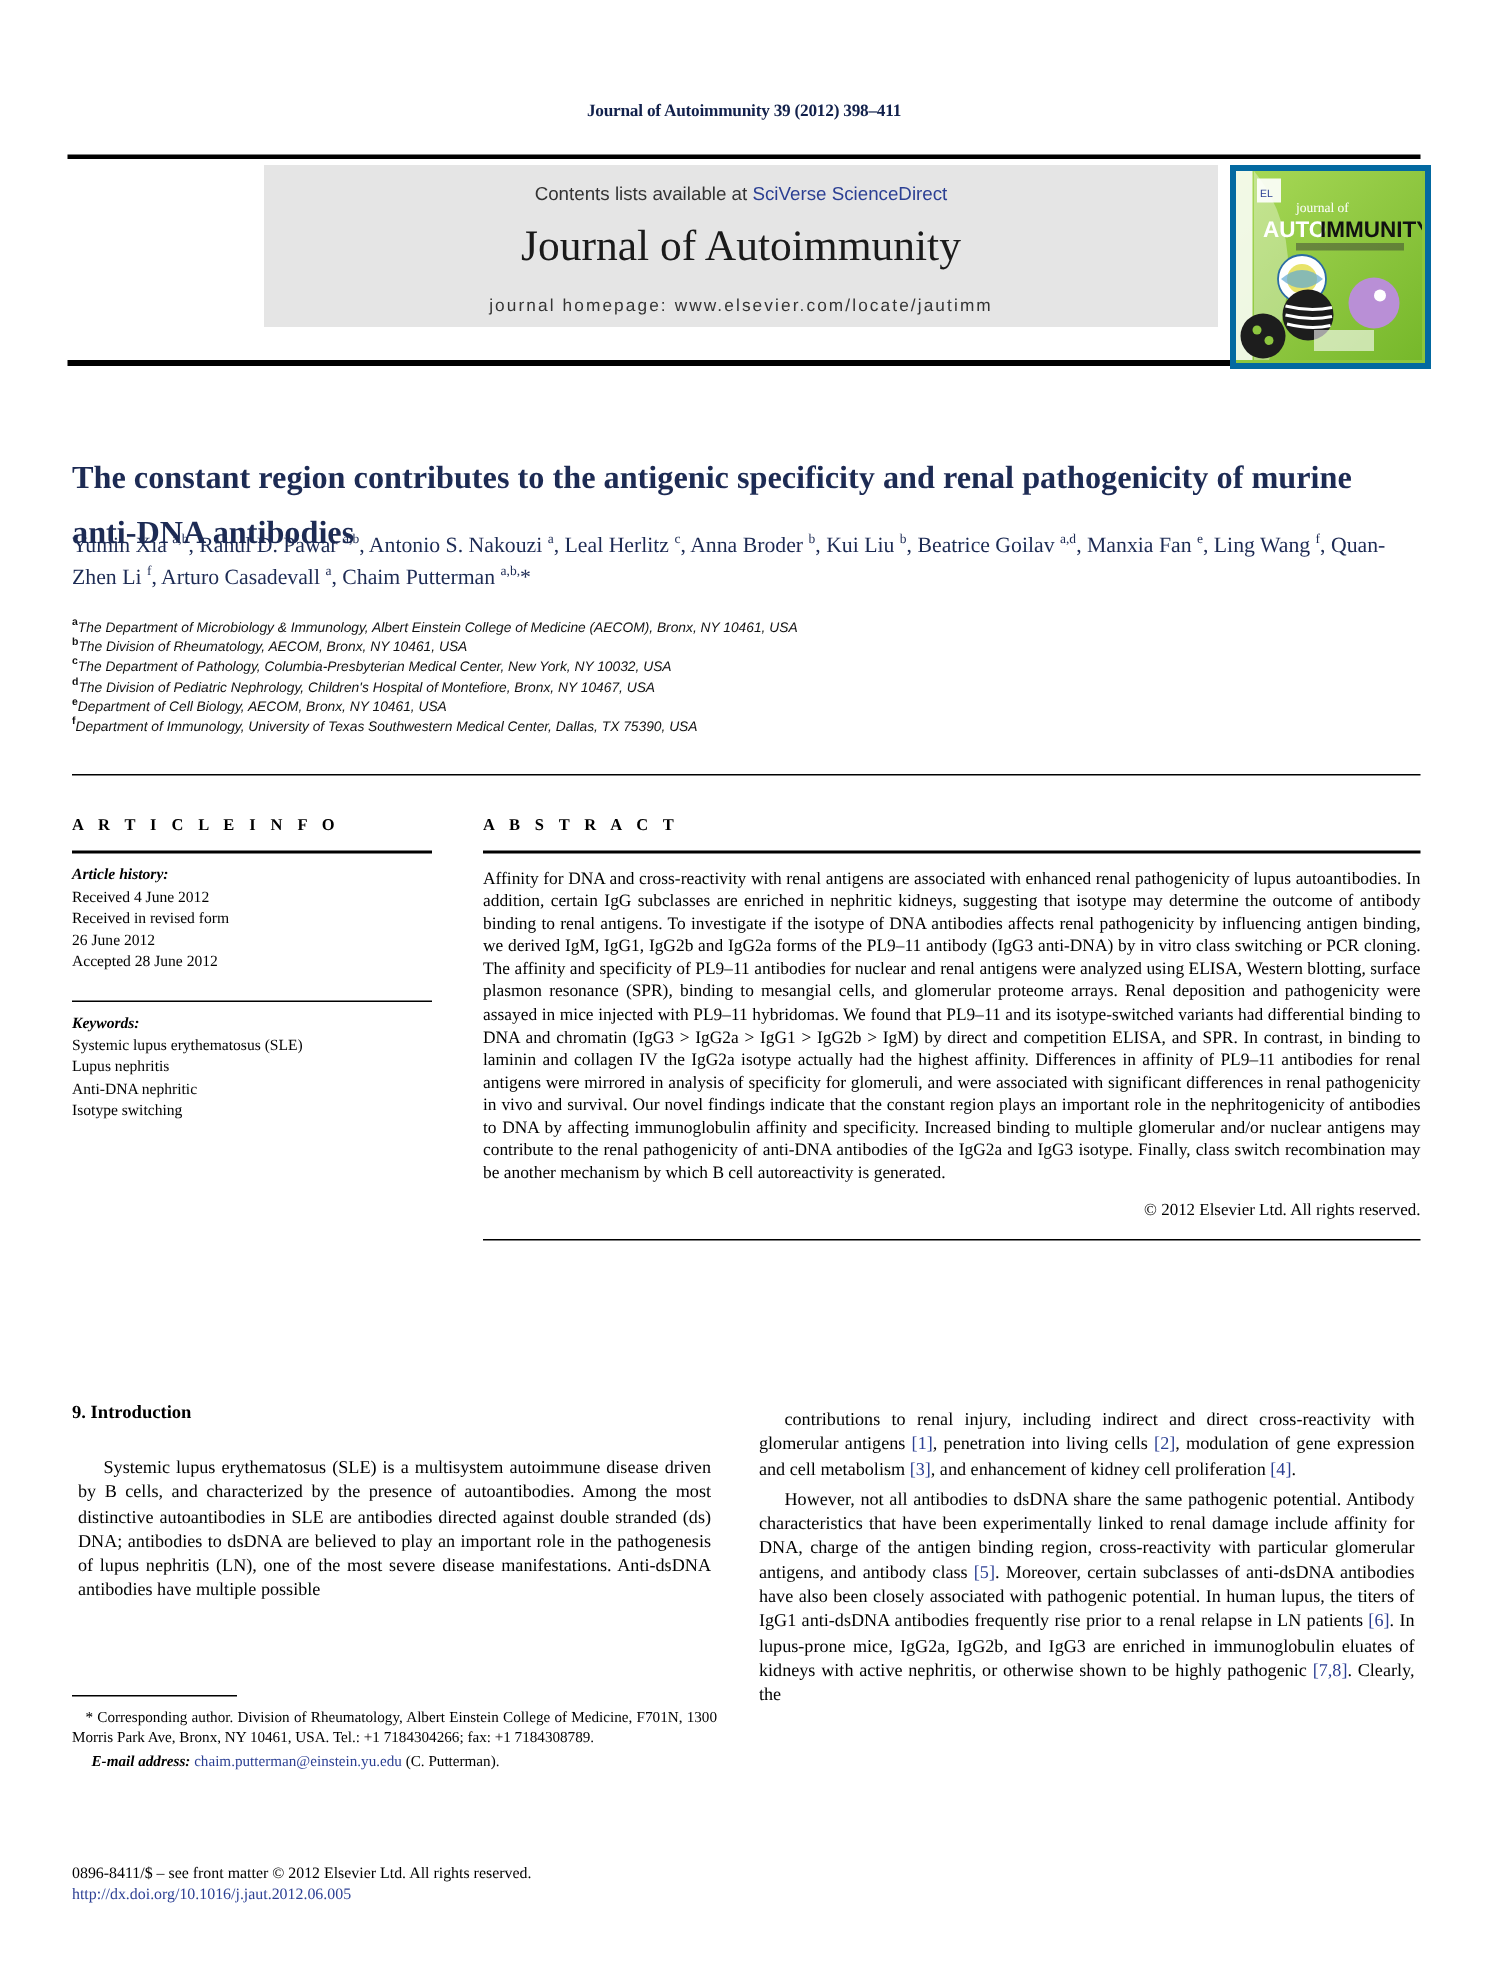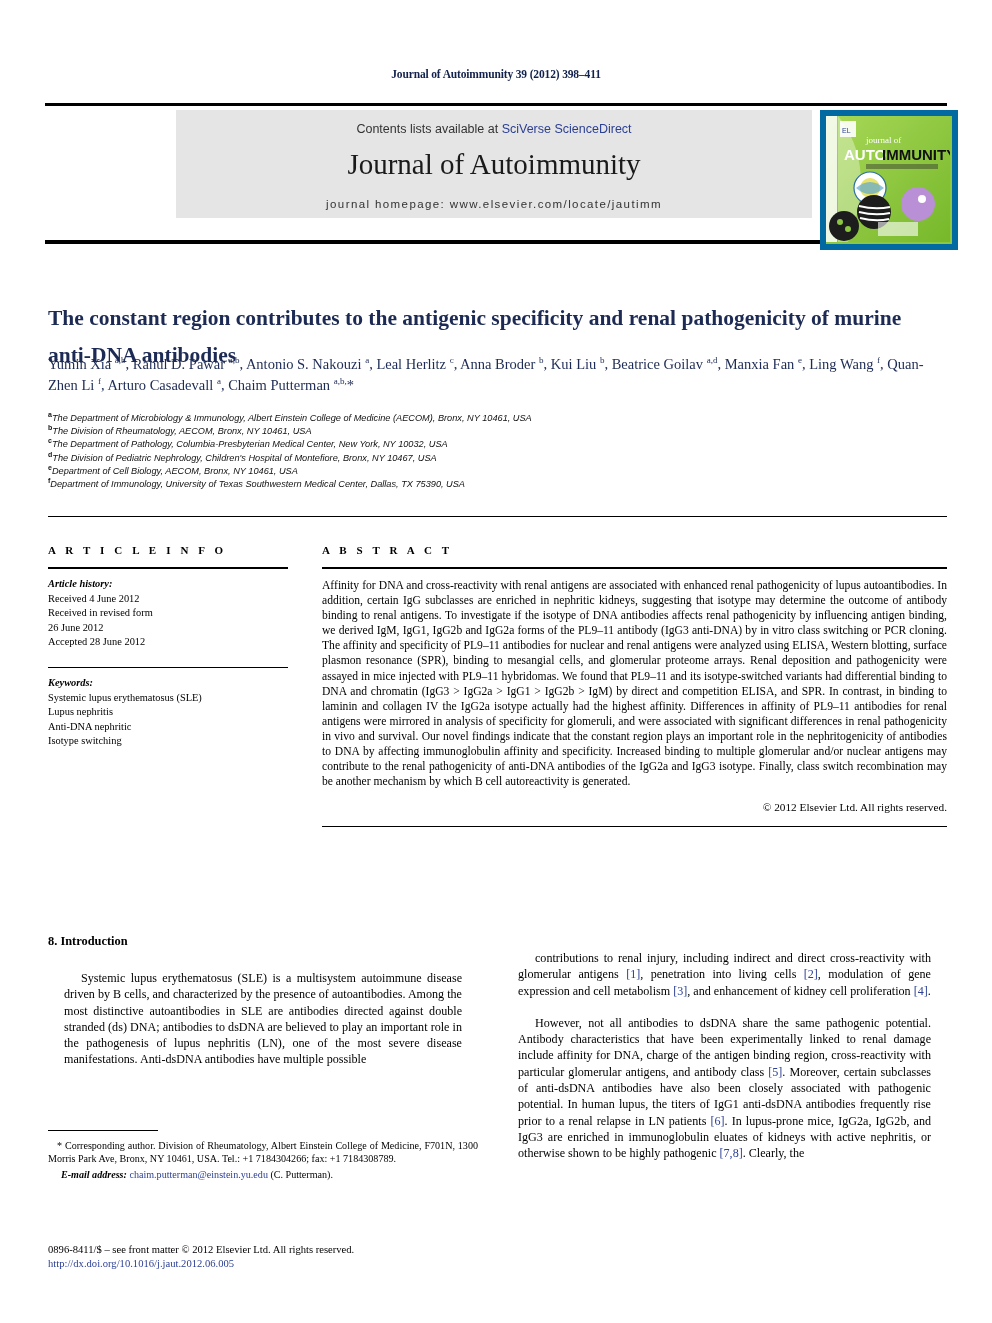--- a/index.html
+++ b/index.html
@@ -109,21 +109,21 @@
     color: #333333;
     margin-top: 17px;
   }
 
   .cover-thumb {
     position: absolute;
     left: 820px;
     top: 110px;
     width: 126px;
     height: 128px;
-    border: 6px solid #0369a1;
+    border: 4px solid #0369a1;
     background: #8dc63f;
     overflow: hidden;
   }
 
   
   .art-title {
     position: absolute;
     left: 48px;
     top: 286px;
     width: 880px;
@@ -254,21 +254,21 @@
     font-weight: bold;
     font-size: 12.4px;
     margin-bottom: 21px;
   }
   .para {
     font-family: "Liberation Serif", serif;
     font-size: 12.1px;
     line-height: 16.3px;
     text-align: justify;
     text-indent: 17px;
-    margin: 16px;
+    margin: 4px;
   }
   .para + .para { margin-top: 0; }
   .ref { color: #2b3f93; }
 
   
   .foot-rule {
     position: absolute;
     left: 48px;
     top: 1130px;
     width: 110px;
@@ -396,21 +396,21 @@
 
   <div class="col-abs">
     <div class="sec-head">A B S T R A C T</div>
     <div class="sec-rule"></div>
     <div class="abs-body">Affinity for DNA and cross-reactivity with renal antigens are associated with enhanced renal pathogenicity of lupus autoantibodies. In addition, certain IgG subclasses are enriched in nephritic kidneys, suggesting that isotype may determine the outcome of antibody binding to renal antigens. To investigate if the isotype of DNA antibodies affects renal pathogenicity by influencing antigen binding, we derived IgM, IgG1, IgG2b and IgG2a forms of the PL9–11 antibody (IgG3 anti-DNA) by in vitro class switching or PCR cloning. The affinity and specificity of PL9–11 antibodies for nuclear and renal antigens were analyzed using ELISA, Western blotting, surface plasmon resonance (SPR), binding to mesangial cells, and glomerular proteome arrays. Renal deposition and pathogenicity were assayed in mice injected with PL9–11 hybridomas. We found that PL9–11 and its isotype-switched variants had differential binding to DNA and chromatin (IgG3 &gt; IgG2a &gt; IgG1 &gt; IgG2b &gt; IgM) by direct and competition ELISA, and SPR. In contrast, in binding to laminin and collagen IV the IgG2a isotype actually had the highest affinity. Differences in affinity of PL9–11 antibodies for renal antigens were mirrored in analysis of specificity for glomeruli, and were associated with significant differences in renal pathogenicity in vivo and survival. Our novel findings indicate that the constant region plays an important role in the nephritogenicity of antibodies to DNA by affecting immunoglobulin affinity and specificity. Increased binding to multiple glomerular and/or nuclear antigens may contribute to the renal pathogenicity of anti-DNA antibodies of the IgG2a and IgG3 isotype. Finally, class switch recombination may be another mechanism by which B cell autoreactivity is generated.</div>
     <div class="abs-copy">© 2012 Elsevier Ltd. All rights reserved.</div>
     <div class="abs-rule-bottom"></div>
   </div>
 
   <div class="body-left">
-    <div class="h1">8. Introduction</div>
+    <div class="h1">9. Introduction</div>
     <p class="para">Systemic lupus erythematosus (SLE) is a multisystem autoimmune disease driven by B cells, and characterized by the presence of autoantibodies. Among the most distinctive autoantibodies in SLE are antibodies directed against double stranded (ds) DNA; antibodies to dsDNA are believed to play an important role in the pathogenesis of lupus nephritis (LN), one of the most severe disease manifestations. Anti-dsDNA antibodies have multiple possible</p>
   </div>
 
   <div class="body-right">
     <p class="para">contributions to renal injury, including indirect and direct cross-reactivity with glomerular antigens <span class="ref">[1]</span>, penetration into living cells <span class="ref">[2]</span>, modulation of gene expression and cell metabolism <span class="ref">[3]</span>, and enhancement of kidney cell proliferation <span class="ref">[4]</span>.</p>
     <p class="para">However, not all antibodies to dsDNA share the same pathogenic potential. Antibody characteristics that have been experimentally linked to renal damage include affinity for DNA, charge of the antigen binding region, cross-reactivity with particular glomerular antigens, and antibody class <span class="ref">[5]</span>. Moreover, certain subclasses of anti-dsDNA antibodies have also been closely associated with pathogenic potential. In human lupus, the titers of IgG1 anti-dsDNA antibodies frequently rise prior to a renal relapse in LN patients <span class="ref">[6]</span>. In lupus-prone mice, IgG2a, IgG2b, and IgG3 are enriched in immunoglobulin eluates of kidneys with active nephritis, or otherwise shown to be highly pathogenic <span class="ref">[7,8]</span>. Clearly, the</p>
   </div>
 
   <div class="foot-rule"></div>
   <div class="footnote">

